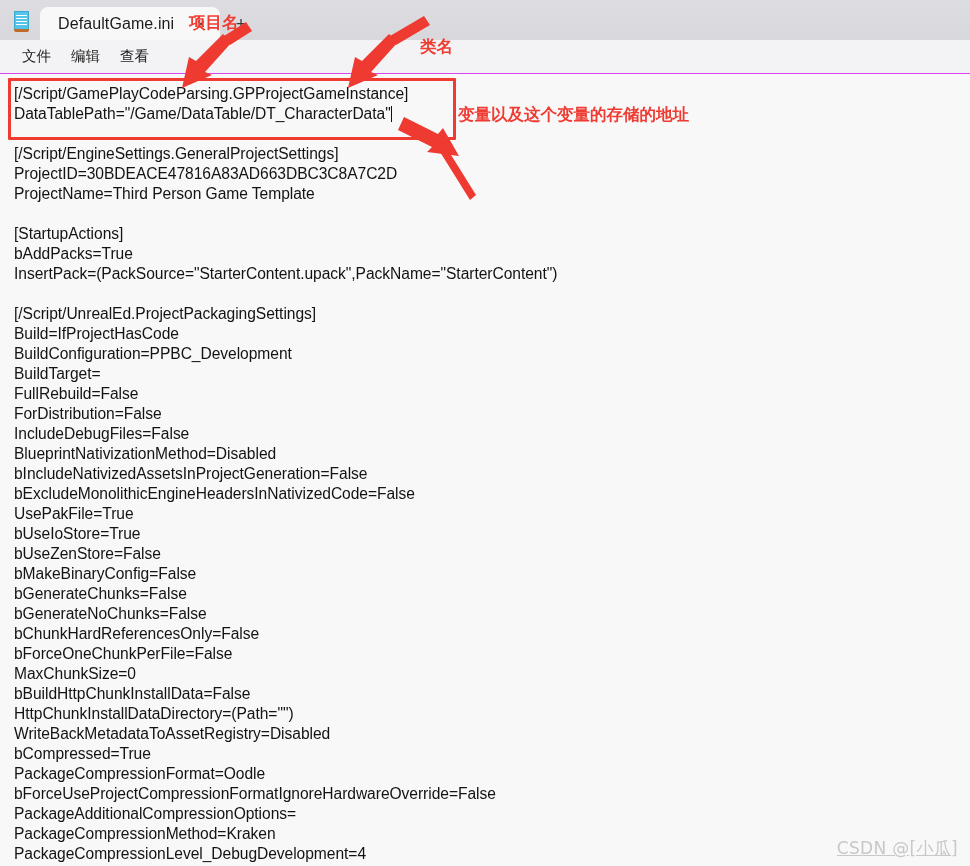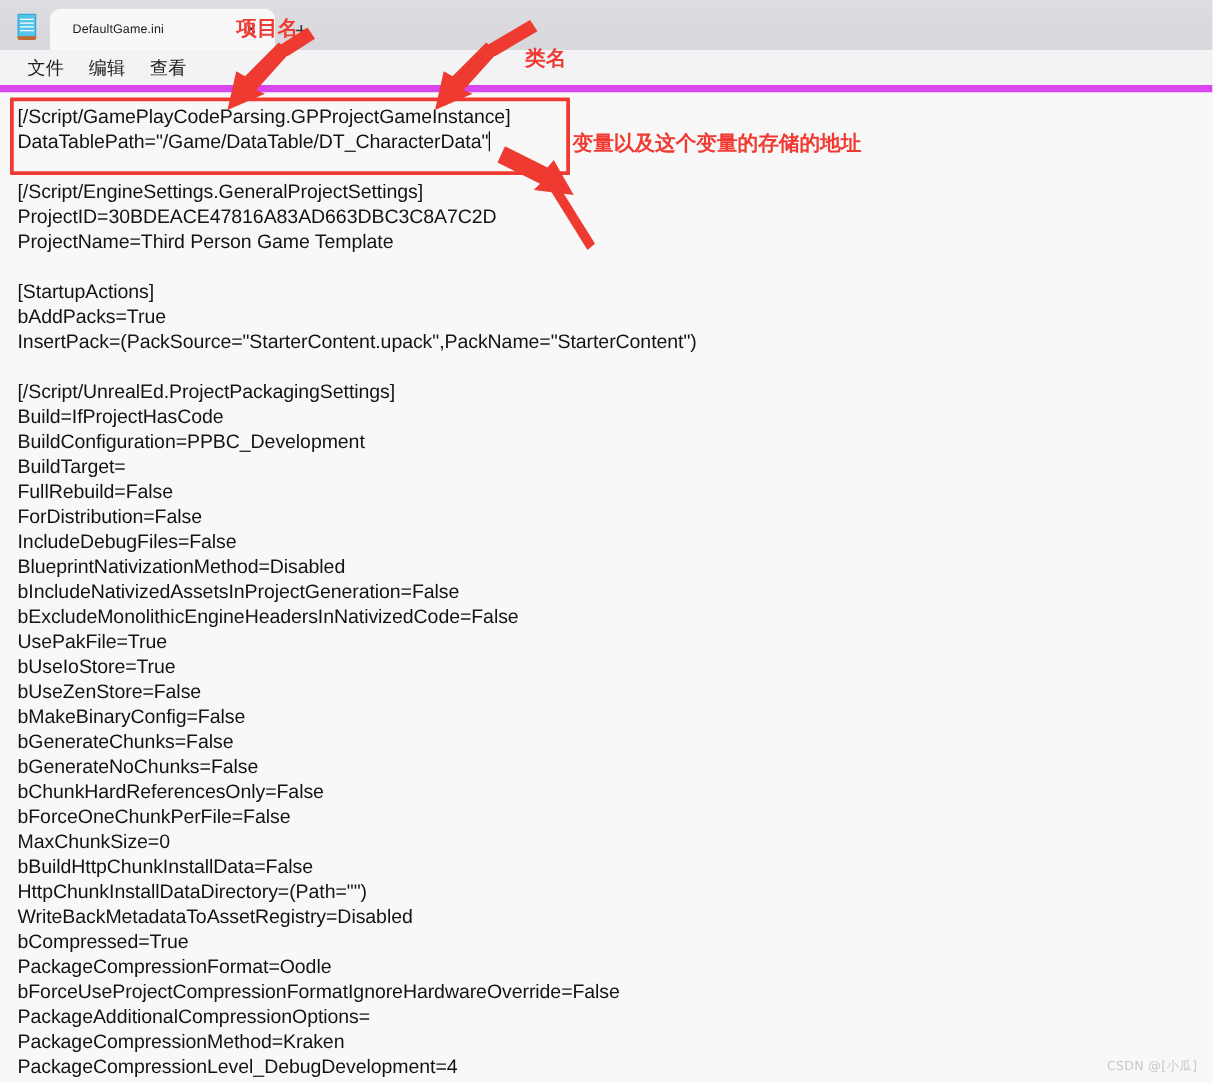--- a/index.html
+++ b/index.html
@@ -71,21 +71,21 @@
     background: #f8f8f8;
     border-radius: 8px 8px 0 0;
     display: flex;
     align-items: center;
     padding: 0 6px 0 18px;
     min-width: 180px;
     box-sizing: border-box;
     margin-left: 4px;
   }
   .tab-title {
-    font-size: 10px;
+    font-size: 16px;
     color: #1b1b1b;
     white-space: nowrap;
     letter-spacing: 0.1px;
   }
   .tab-close {
     margin-left: auto;
     width: 26px;
     height: 24px;
     display: flex;
     align-items: center;
@@ -108,21 +108,21 @@
   }
 
   
   .menubar {
     height: 34px;
     background: #f3f2f4;
     display: flex;
     align-items: center;
     padding-left: 12px;
     box-sizing: border-box;
-    border-bottom: 6px solid #d946ef;
+    border-bottom: 1px solid #d946ef;
   }
   .menu-item {
     font-size: 14.5px;
     color: #1c1c1c;
     padding: 4px 10px;
     border-radius: 4px;
     white-space: nowrap;
   }
 
   
@@ -173,23 +173,24 @@
     font-size: 16.5px;
     font-family: "DejaVu Sans", "Liberation Sans", sans-serif;
     font-weight: 700;
     white-space: nowrap;
   }
   .watermark {
     position: absolute;
     right: 12px;
     bottom: 6px;
     color: #c8c8c8;
-    font-size: 10px;
+    font-size: 17px;
     font-family: "DejaVu Sans", "Liberation Sans", sans-serif;
     letter-spacing: 0.3px;
+    text-decoration: underline;
   }
 </style>
 </head>
 <body>
 
 <div id="app">
 
   <div class="tabstrip">
     <div class="app-icon">
       <div class="notepad-glyph"></div>

